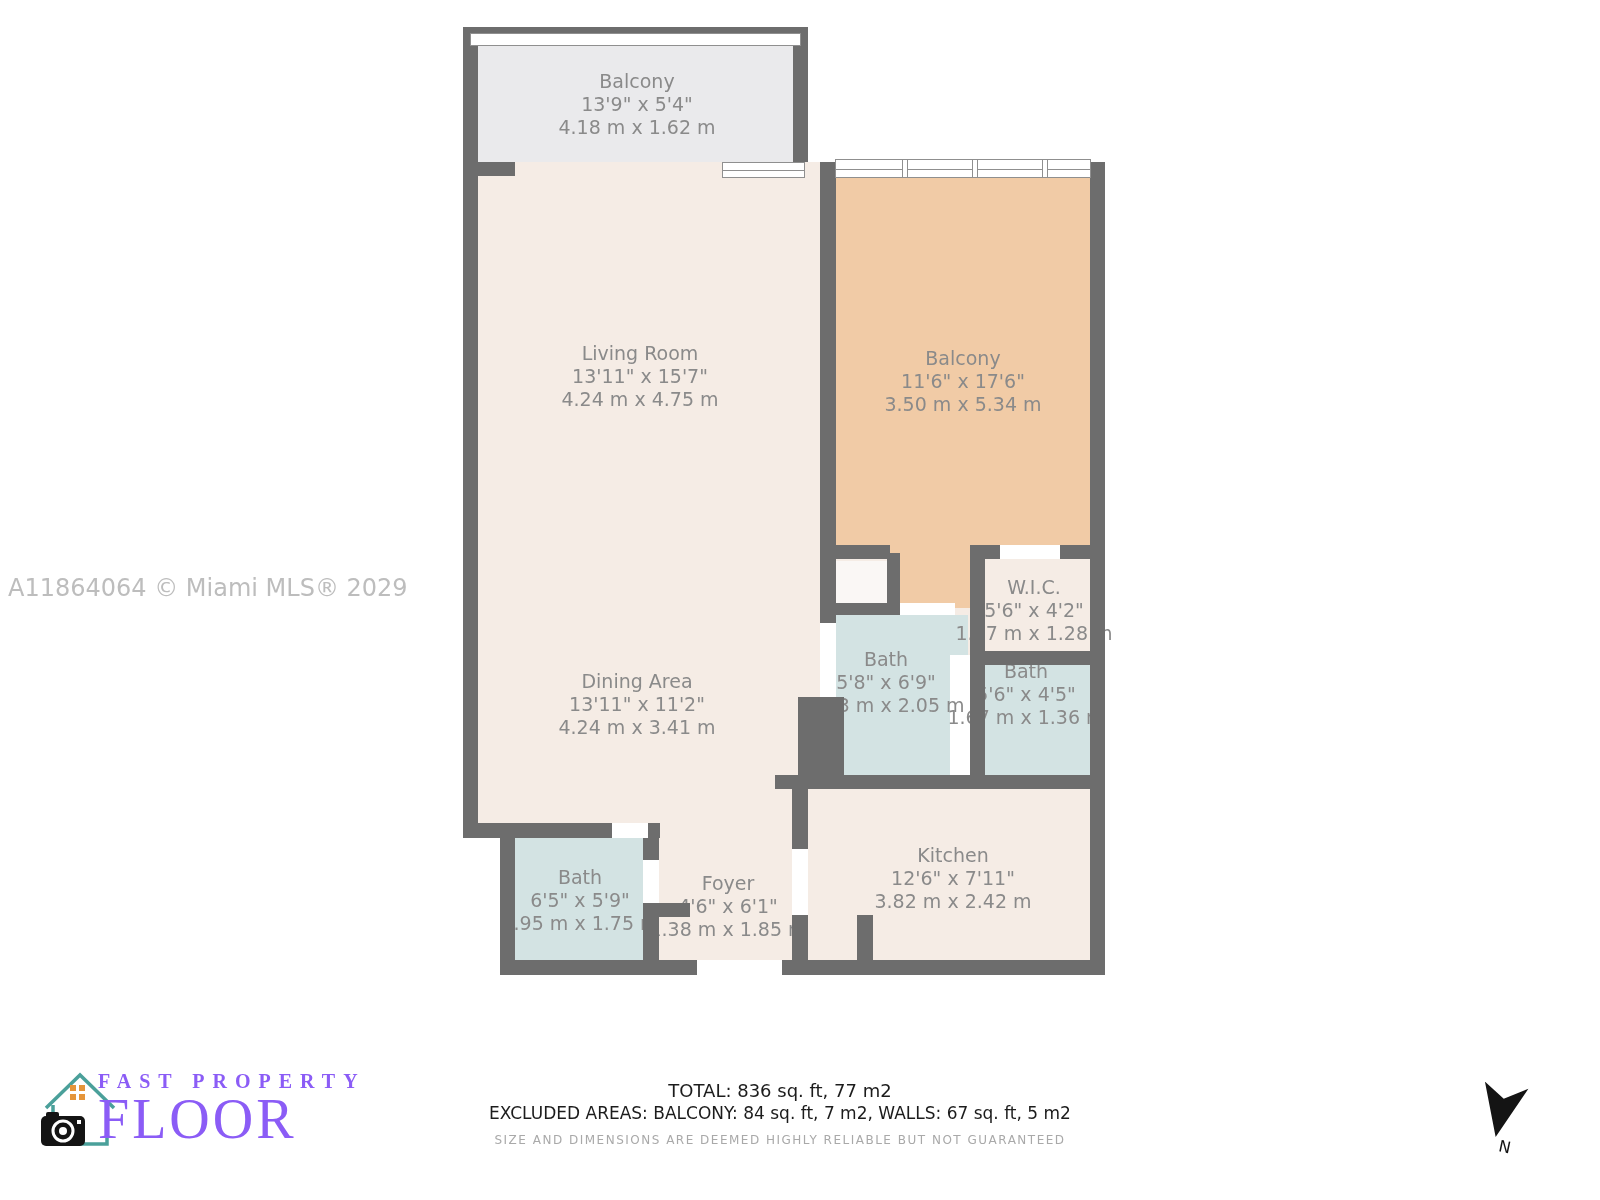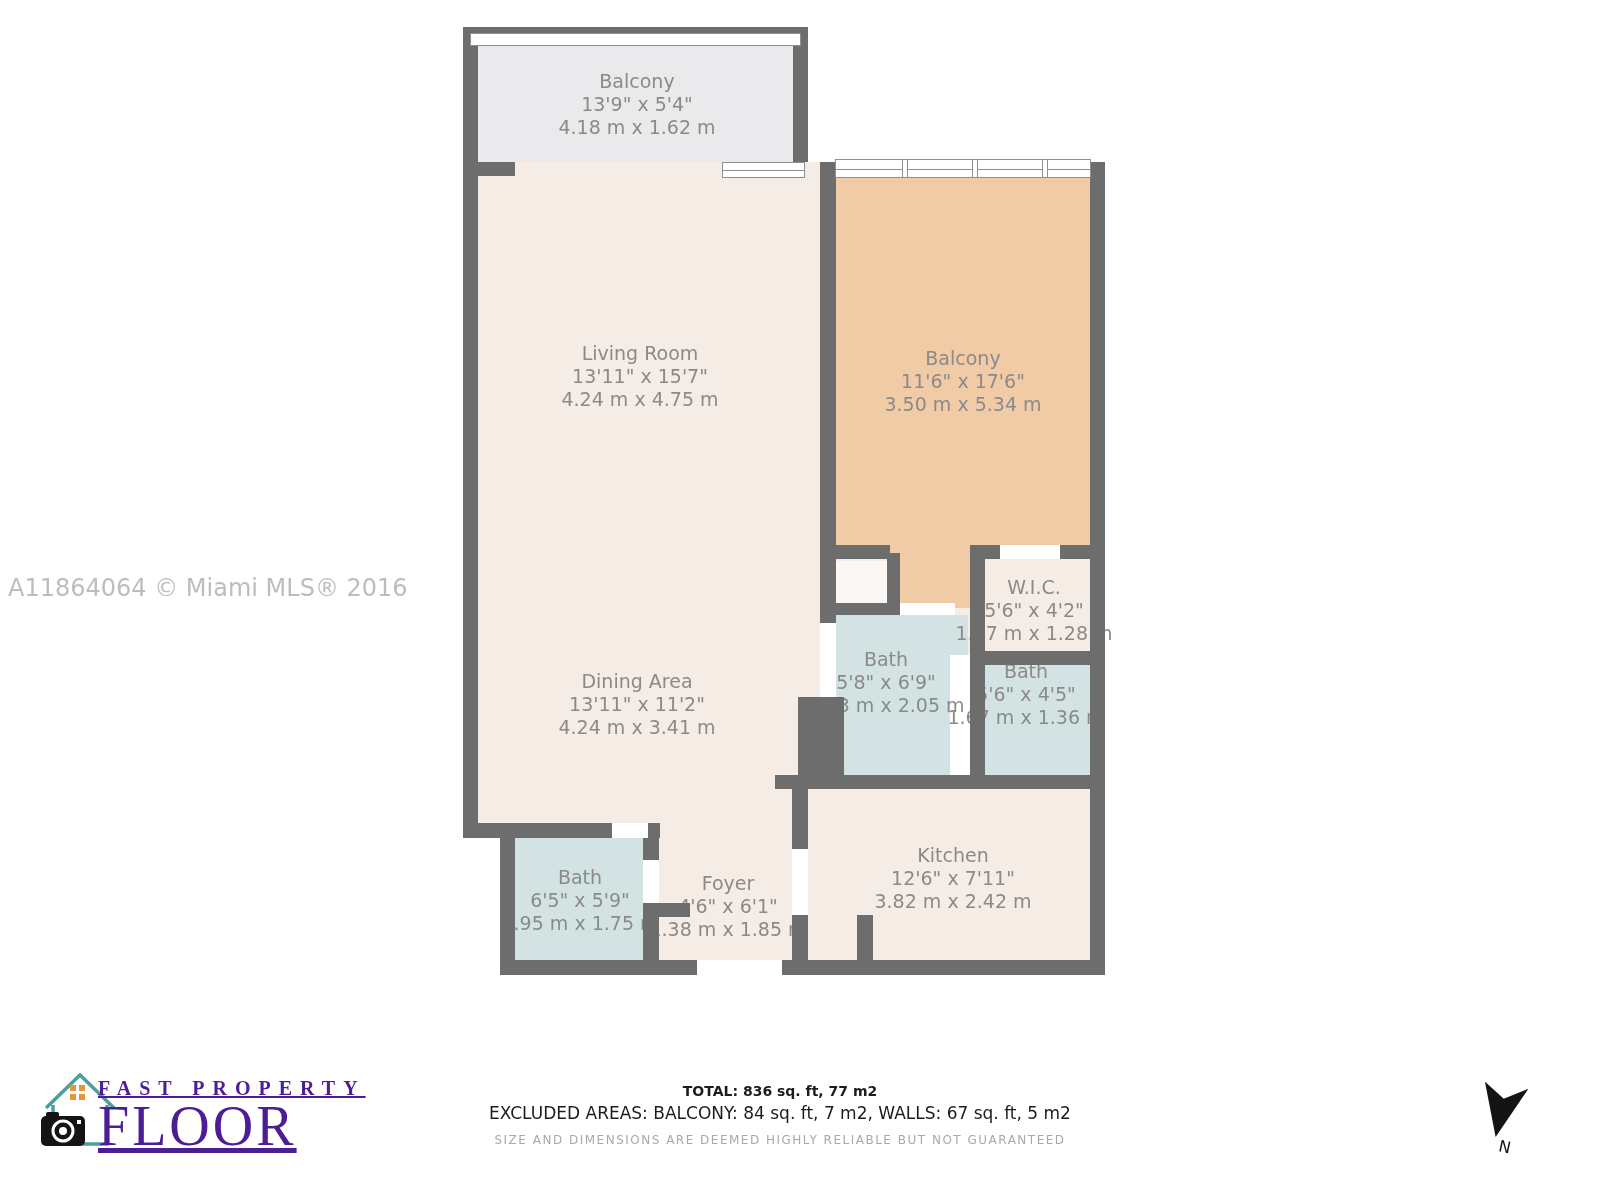--- a/index.html
+++ b/index.html
@@ -14,25 +14,25 @@
   .f-peach{background:#f1cba6;}
   .f-bath{background:#d3e3e3;}
   .f-balc{background:#eaeaec;}
   .f-nook{background:#faf7f5;}
   .win{background:#fff;border:1px solid #8f8f8f;z-index:5;}
   .win .mid{position:absolute;left:0;right:0;top:50%;height:1px;background:#8f8f8f;}
   .win .mull{position:absolute;top:0;bottom:0;width:4px;border-left:1px solid #8f8f8f;border-right:1px solid #8f8f8f;background:#fff;}
   .label{z-index:3;width:260px;text-align:center;color:#8a8a8a;font-size:19px;line-height:23px;}
   .watermark{position:absolute;left:8px;top:574px;font-size:24px;color:#bdbdbd;z-index:6;}
   .footer{position:absolute;left:380px;top:1080px;width:800px;text-align:center;color:#1c1c1c;z-index:6;}
-  .footer .b{font-weight:bold;font-size:14px;line-height:22px;}
+  .footer .b{font-weight:normal;font-size:18px;line-height:22px;}
   .footer .r{font-size:17px;line-height:22px;}
   .footer .d{font-size:12px;color:#a9a9a9;letter-spacing:1.5px;margin-top:9px;}
   .logo{position:absolute;left:40px;top:1068px;width:310px;height:90px;z-index:6;}
-  .logo .txt{position:absolute;left:58px;top:9px;color:#4c1d95;text-decoration:underline;}
+  .logo .txt{position:absolute;left:58px;top:2px;color:#8b5cf6;}
   .logo .l1{font-family:"Liberation Serif","DejaVu Serif",serif;font-weight:bold;font-size:20px;letter-spacing:8px;white-space:nowrap;}
   .logo .l2{font-family:"Liberation Serif","DejaVu Serif",serif;font-size:56px;line-height:52px;letter-spacing:3px;white-space:nowrap;}
   .compass{position:absolute;left:1475px;top:1082px;z-index:6;}
 </style>
 </head>
 <body>
 
 <div class="page">
 
   <div class="floor f-cream" style="left:478px;top:162px;width:612px;height:813px;"></div>
@@ -138,21 +138,21 @@
     <div>Foyer</div>
     <div>4'6" x 6'1"</div>
     <div>1.38 m x 1.85 m</div>
   </div>
   <div class="label" style="left:823px;top:844px;text-align:center;">
     <div>Kitchen</div>
     <div>12'6" x 7'11"</div>
     <div>3.82 m x 2.42 m</div>
   </div>
 
-  <div class="watermark">A11864064 © Miami MLS® 2016</div>
+  <div class="watermark">A11864064 © Miami MLS® 2029</div>
 
   <div class="footer">
     <div class="b">TOTAL: 836 sq. ft, 77 m2</div>
     <div class="r">EXCLUDED AREAS: BALCONY: 84 sq. ft, 7 m2, WALLS: 67 sq. ft, 5 m2</div>
     <div class="d">SIZE AND DIMENSIONS ARE DEEMED HIGHLY RELIABLE BUT NOT GUARANTEED</div>
   </div>
 
   <div class="logo">
     <svg width="80" height="86" viewBox="0 0 80 86">
       <path d="M6 40 L40 7 L74 40" fill="none" stroke="#4aa09a" stroke-width="3.5"></path>

